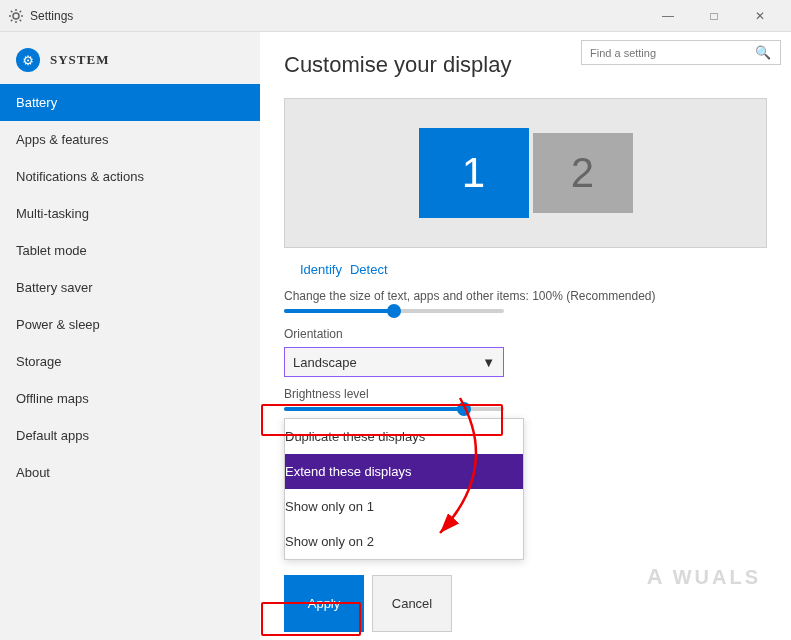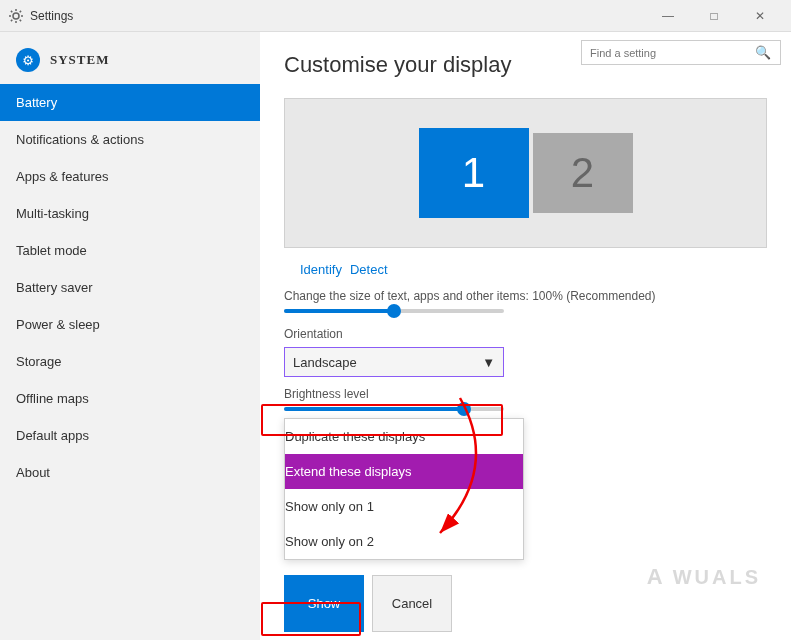--- a/index.html
+++ b/index.html
@@ -243,21 +243,21 @@
       box-shadow: 0 2px 8px rgba(0,0,0,0.15);
       z-index: 10;
     }
     .dropdown-item {
       padding: 10px 0;
       font-size: 13px;
       color: #333;
       cursor: pointer;
     }
     .dropdown-item.selected {
-      background: #a21caf;
+      background: #4c1d95;
       color: #fff;
     }
 
     
     .action-buttons {
       position: absolute;
       bottom: 8px;
       left: 24px;
       display: flex;
       gap: 8px;
@@ -336,24 +336,24 @@
       <div class="sidebar-header-icon">
         <span>⚙</span>
       </div>
       <span class="sidebar-header-title">SYSTEM</span>
     </div>
 
     <div class="sidebar-item active">
       <span>Battery</span>
     </div>
     <div class="sidebar-item">
+      <span>Apps &amp; features</span>
+    </div>
+    <div class="sidebar-item">
       <span>Notifications &amp; actions</span>
-    </div>
-    <div class="sidebar-item">
-      <span>Apps &amp; features</span>
     </div>
     <div class="sidebar-item">
       <span>Multi-tasking</span>
     </div>
     <div class="sidebar-item">
       <span>Tablet mode</span>
     </div>
     <div class="sidebar-item">
       <span>Battery saver</span>
     </div>
@@ -437,21 +437,21 @@
         </div>
         <div class="dropdown-item">
           <span>Show only on 1</span>
         </div>
         <div class="dropdown-item">
           <span>Show only on 2</span>
         </div>
       </div>
 
       <div class="action-buttons">
-        <button class="btn-apply">Show</button>
+        <button class="btn-apply">Apply</button>
         <button class="btn-cancel">Cancel</button>
       </div>
 
       <div class="highlight-box" style="top:316px;left:1px;width:242px;height:32px;"></div>
       <div class="highlight-box" style="bottom:4px;left:1px;width:100px;height:34px;"></div>
 
       <svg class="arrow-annotation" style="position:absolute;top:280px;left:80px;width:200px;height:200px;" viewBox="0 0 200 200">
         <defs>
           <marker id="arrowhead" markerWidth="8" markerHeight="6" refX="8" refY="3" orient="auto">
             <polygon points="0 0, 8 3, 0 6" fill="#e00"></polygon>

